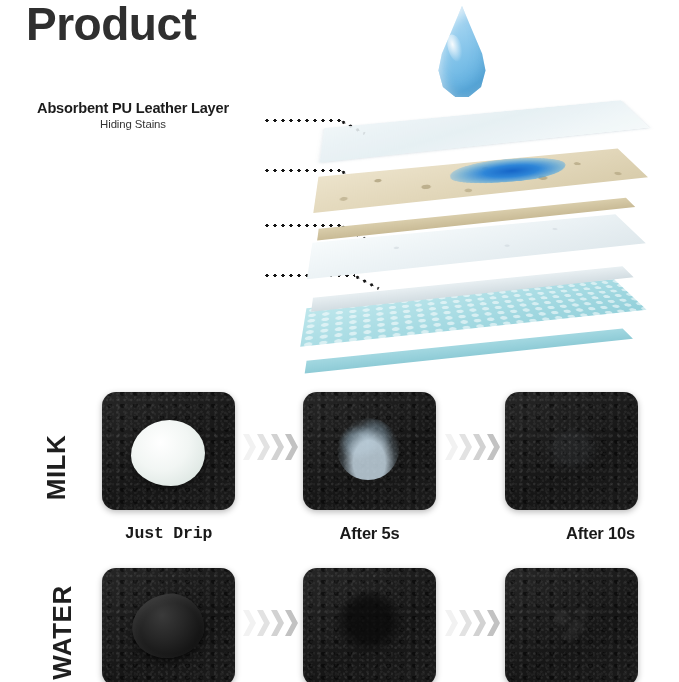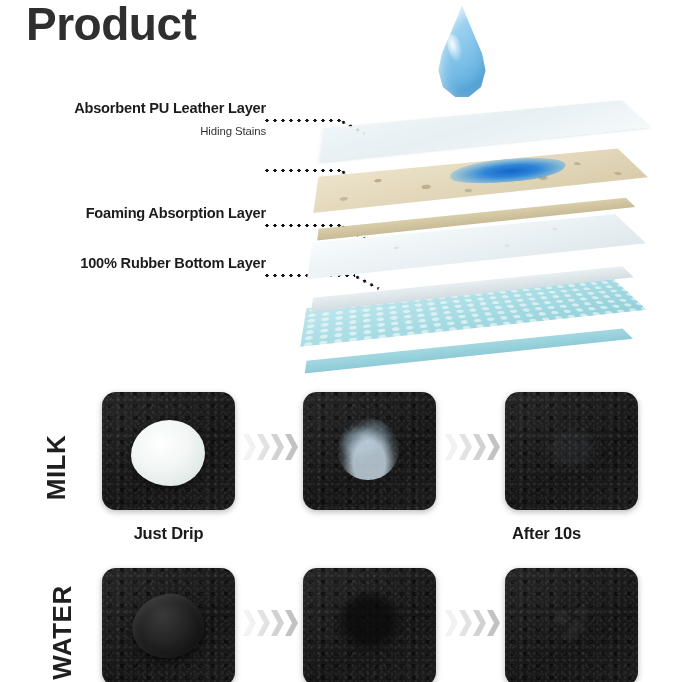--- a/index.html
+++ b/index.html
@@ -13,28 +13,28 @@
   
   .title{
     position:absolute;left:26px;top:2px;
     font-size:46px;line-height:44px;font-weight:bold;
     color:#2f2f2f;letter-spacing:-0.5px;
   }
   .title .l2{display:block;}
 
   
   .labels{position:absolute;left:0px;top:100px;width:290px;}
-  .lbl-row{position:absolute;width:266px;text-align:right;}
+  .lbl-row{position:absolute;width:266px;text-align:center;}
   .lbl-head{
     font-size:14.6px;font-weight:bold;color:#1c1c1c;
     white-space:nowrap;letter-spacing:-0.2px;
   }
   .lbl-sub{
     font-size:11.4px;font-weight:normal;color:#333333;
-    margin-top:9px;white-space:nowrap;letter-spacing:-0.1px;
+    margin-top:2px;white-space:nowrap;letter-spacing:-0.1px;
   }
   .r0{top:0px;}
   .r1{top:50px;}
   .r2{top:105px;}
   .r3{top:155px;}
 
   
   .leader{position:absolute;}
   .leader .seg{
     position:absolute;height:3px;
@@ -221,23 +221,23 @@
   .c2{background:#e2e2e2;}
   .c3{background:#d2d2d2;}
   .c4{background:#c2c2c2;}
 
   
   .caption{
     position:absolute;width:133px;text-align:center;
     font-size:16.5px;font-weight:bold;color:#1a1a1a;letter-spacing:-0.2px;
   }
   .cap-y{top:152px;}
-  .cp1{left:102px;}
+  .cp1{left:102px;font-family:Liberation Mono, monospace;}
   .cp2{left:303px;}
-  .cp3{left:480px;}
+  .cp3{left:534px;}
 </style>
 </head>
 <body>
 
 <div id="root">
 
   <div class="title">
     <span>Product</span>
   </div>
 
@@ -245,25 +245,23 @@
 
     <div class="lbl-row r0">
       <div class="lbl-head">Absorbent PU Leather  Layer</div>
       <div class="lbl-sub">Hiding Stains</div>
     </div>
 
     <div class="lbl-row r1">
     </div>
 
     <div class="lbl-row r2">
-      <div class="lbl-head">Foaming Absorption Layer</div>
     </div>
 
     <div class="lbl-row r3">
-      <div class="lbl-head">100% Rubber Bottom Layer</div>
     </div>
   </div>
 
   <div class="leader">
     <div class="seg" style="left:263px;top:119px;width:78px;"></div>
     <div class="diag" style="left:340px;top:119px;width:28px;transform:rotate(28deg);"></div>
   </div>
   <div class="leader">
     <div class="seg" style="left:263px;top:169px;width:78px;"></div>
     <div class="diag" style="left:340px;top:169px;width:28px;transform:rotate(28deg);"></div>
@@ -312,20 +310,21 @@
       <div class="chev c4"></div>
     </div>
     <div class="arrows ar-b">
       <div class="chev c1"></div>
       <div class="chev c2"></div>
       <div class="chev c3"></div>
       <div class="chev c4"></div>
     </div>
 
     <div class="caption cap-y cp1">Just Drip</div>
+    <div class="caption cap-y cp2">After 5s</div>
     <div class="caption cap-y cp3">After 10s</div>
 
     <div class="swatch sw-c1 row-b">
       <div class="water-full"></div>
     </div>
     <div class="swatch sw-c2 row-b">
       <div class="water-fade"></div>
     </div>
     <div class="swatch sw-c3 row-b">
       <div class="water-gone"></div>

